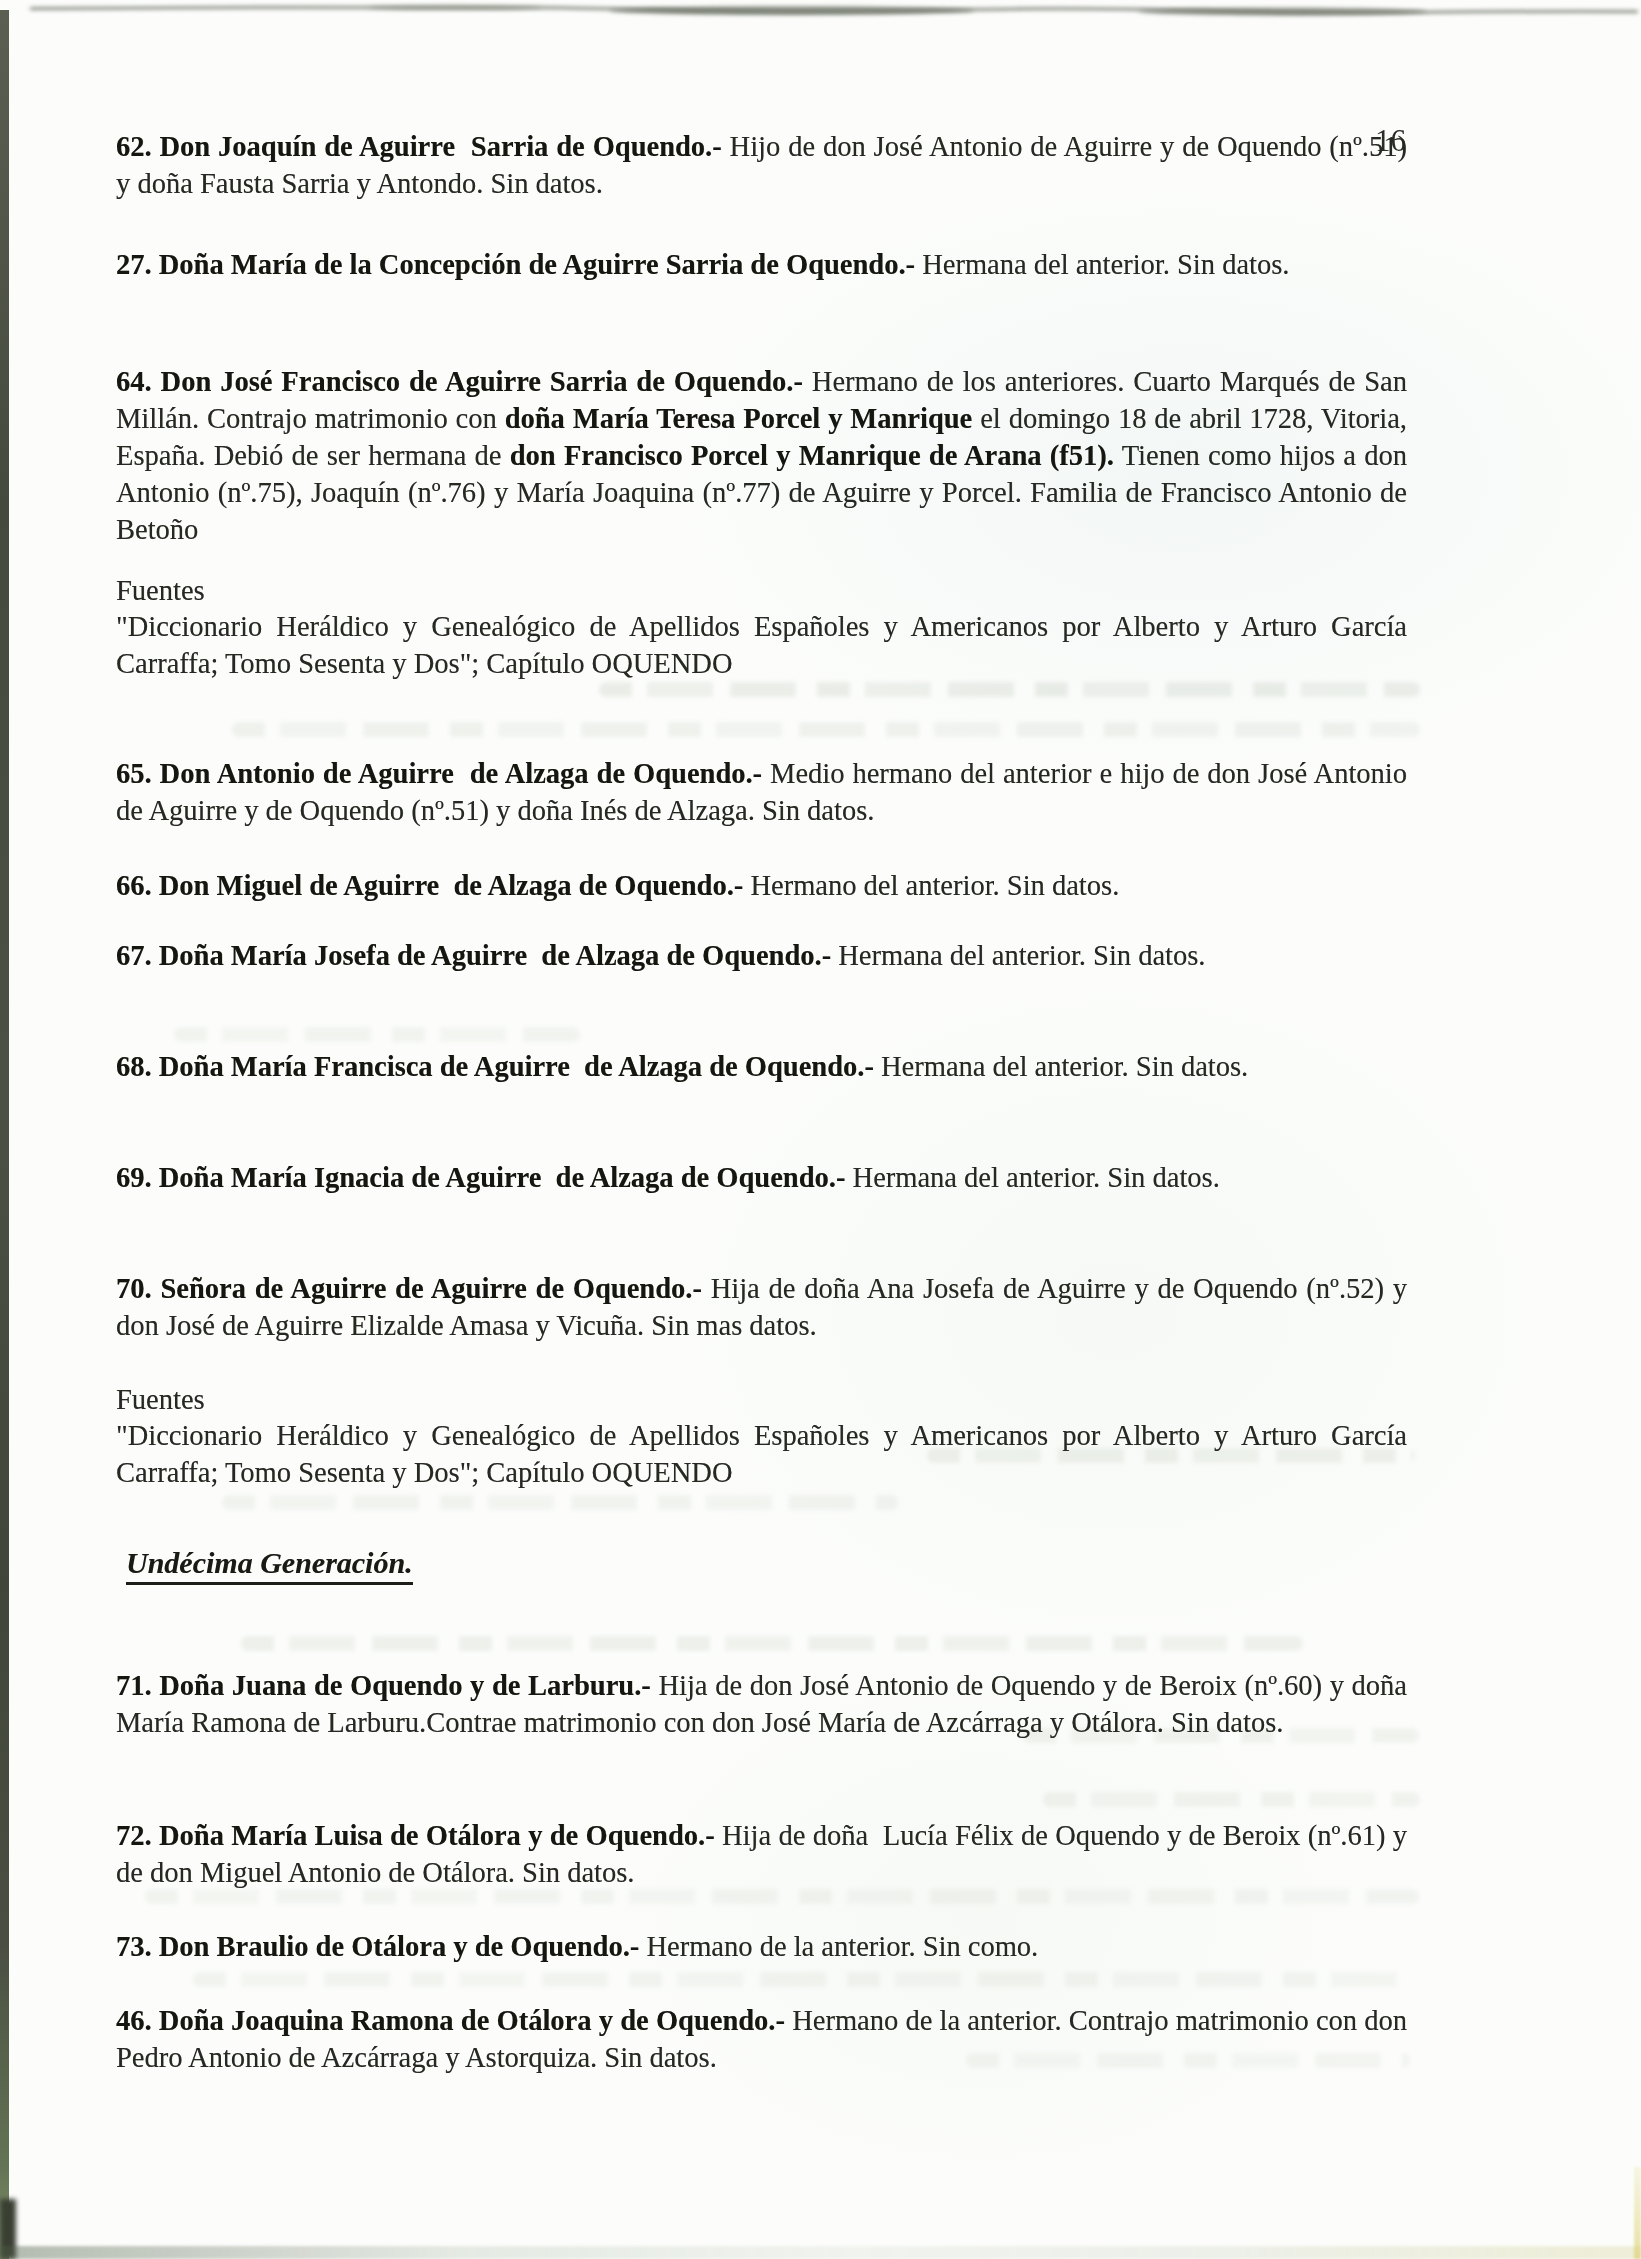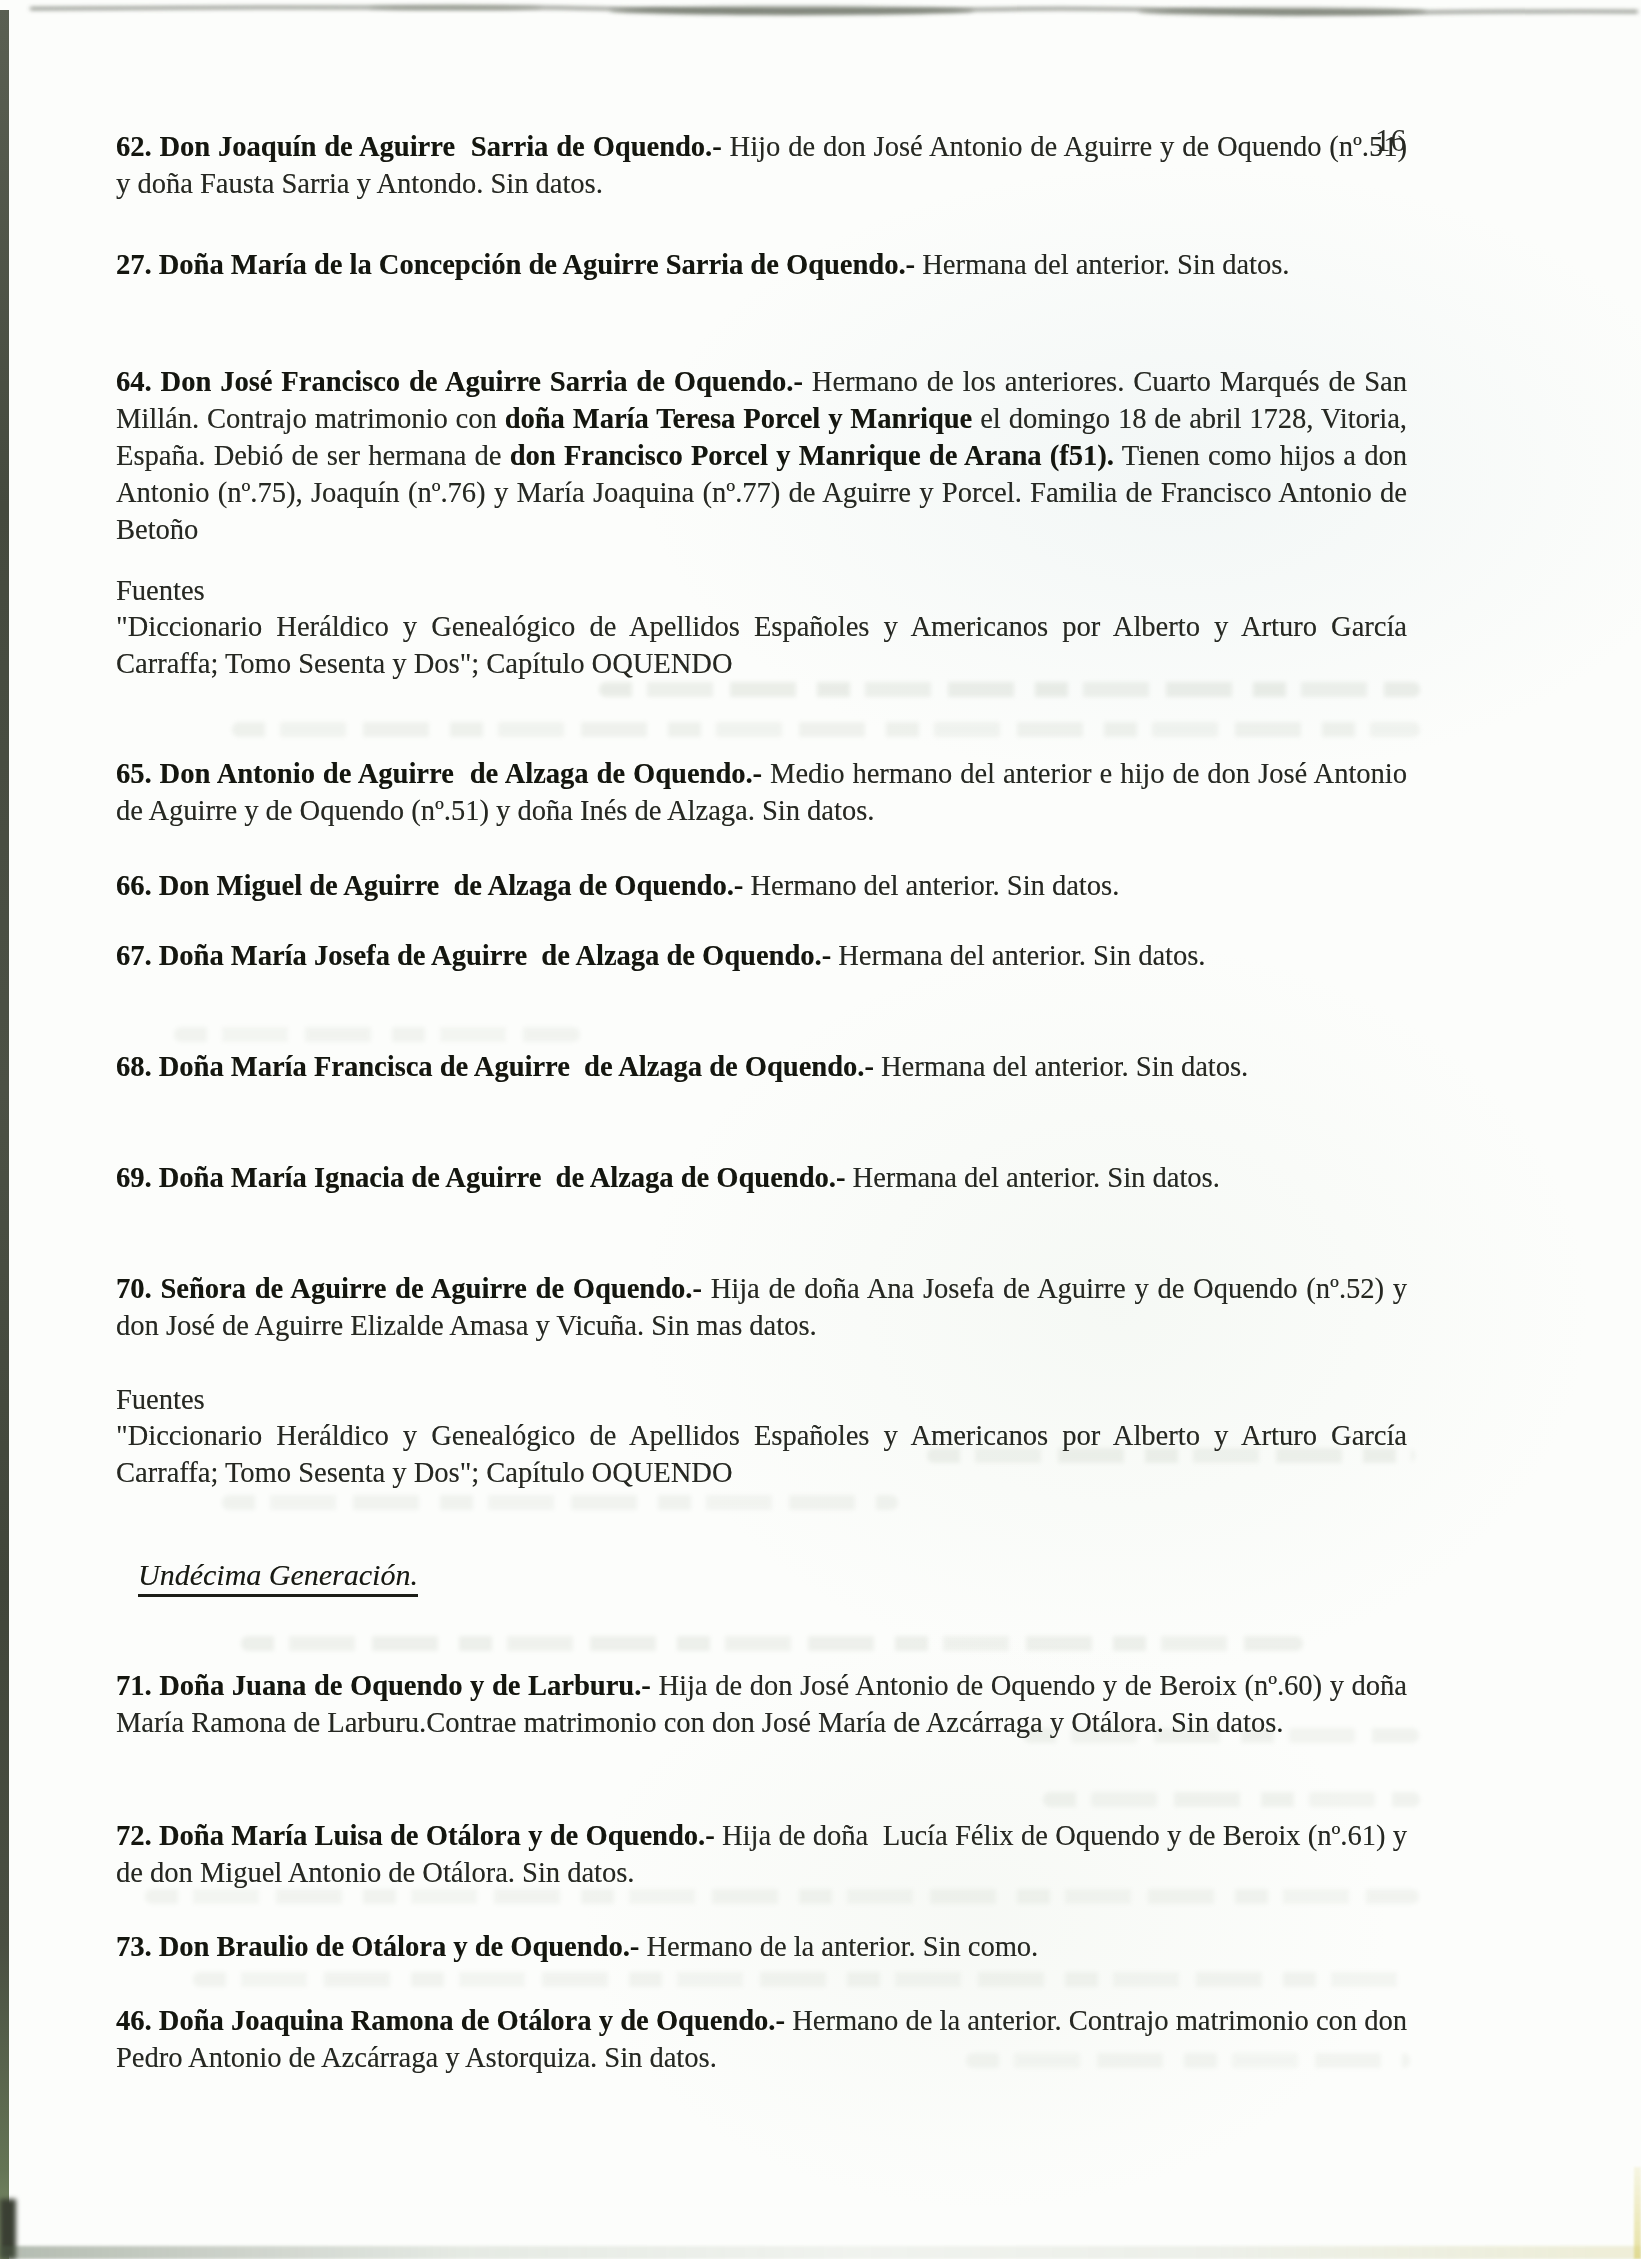--- a/index.html
+++ b/index.html
@@ -53,22 +53,22 @@
   .text p{
     position:absolute;left:116px;width:1291px;margin:0;
     text-align:justify;
     font-size:28.5px;line-height:37px;color:#262822;
     text-shadow:0.2px 0.2px 0.5px rgba(42,44,38,.45);
   }
   .text .b{font-weight:bold;color:#14160f;}
   .plain{text-align:left;}
 
   .gen-heading{
-    position:absolute;left:126px;top:1543px;margin:12px;
-    font-size:30px;line-height:39px;font-weight:normal;font-style:italic;color:#181a13;
+    position:absolute;left:126px;top:1543px;margin:0;
+    font-size:30px;line-height:39px;font-weight:bold;font-style:italic;color:#181a13;
     text-shadow:0.2px 0.2px 0.5px rgba(42,44,38,.45);
   }
   .gen-heading span{border-bottom:3.9px solid #1c1e17;padding-bottom:2.9px;}
 
   .p62{top:128px;} .p63{top:246px;} .p64{top:363px;}
   .f1l{top:572px;} .f1t{top:608px;}
   .p65{top:755px;} .p66{top:867px;} .p67{top:937px;}
   .p68{top:1048px;} .p69{top:1159px;} .p70{top:1270px;}
   .f2l{top:1381px;} .f2t{top:1417px;}
   .p71{top:1667px;} .p72{top:1817px;} .p73{top:1928px;} .p74{top:2002px;}

